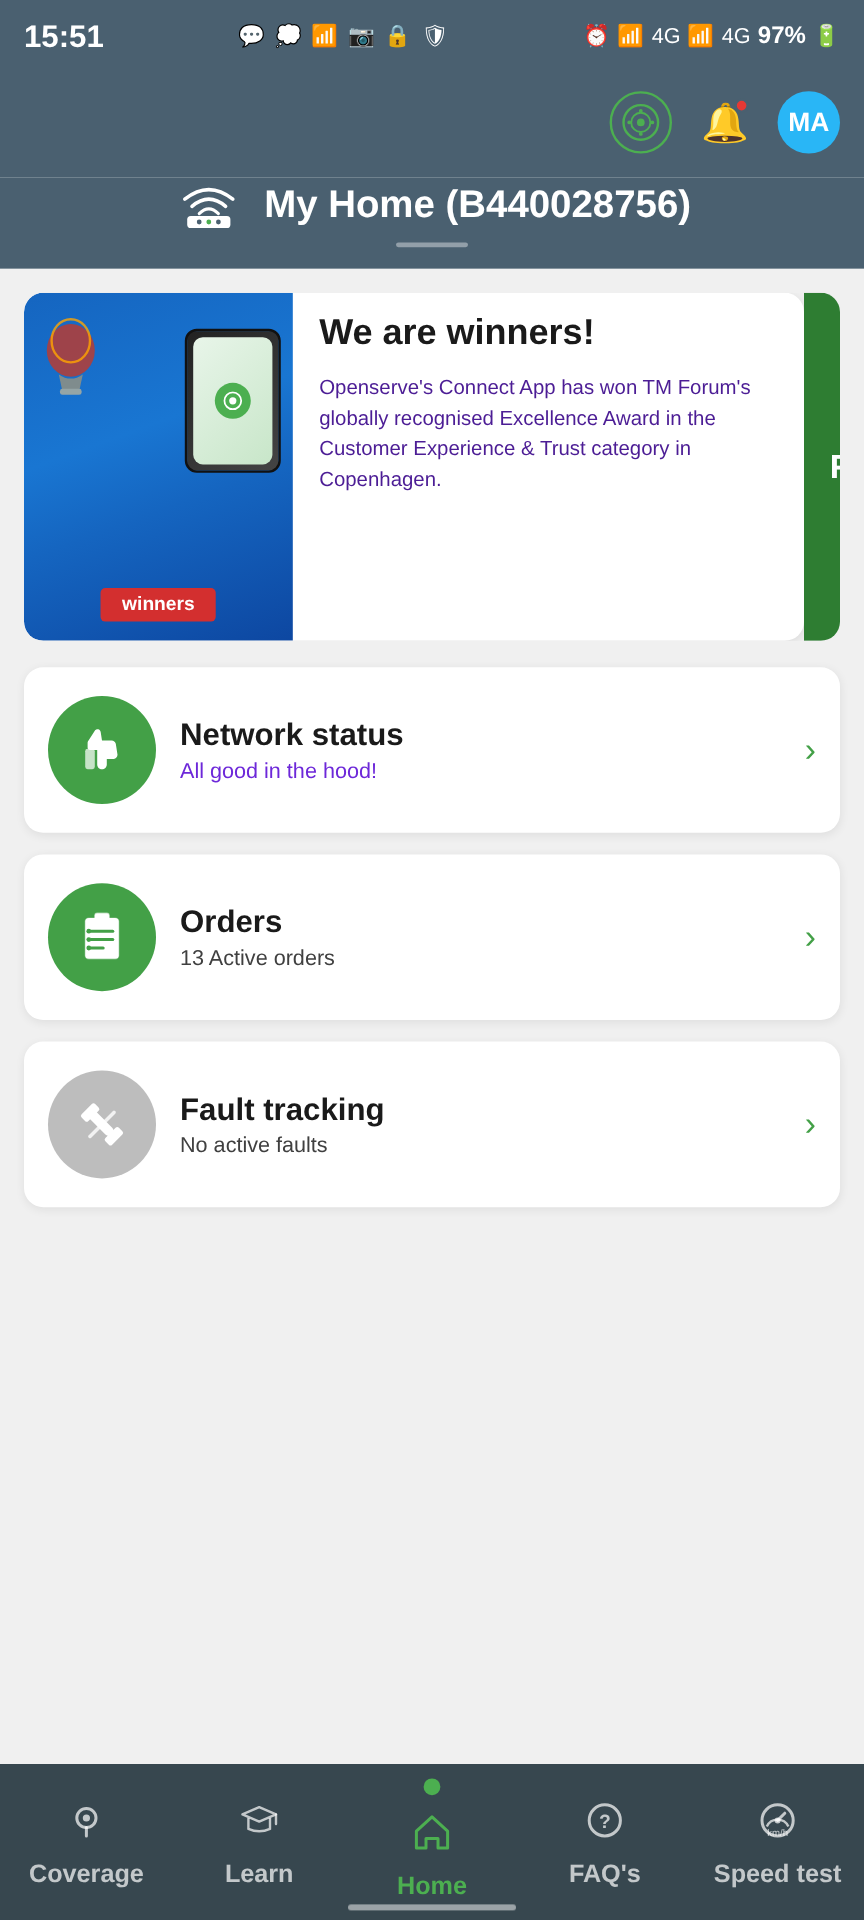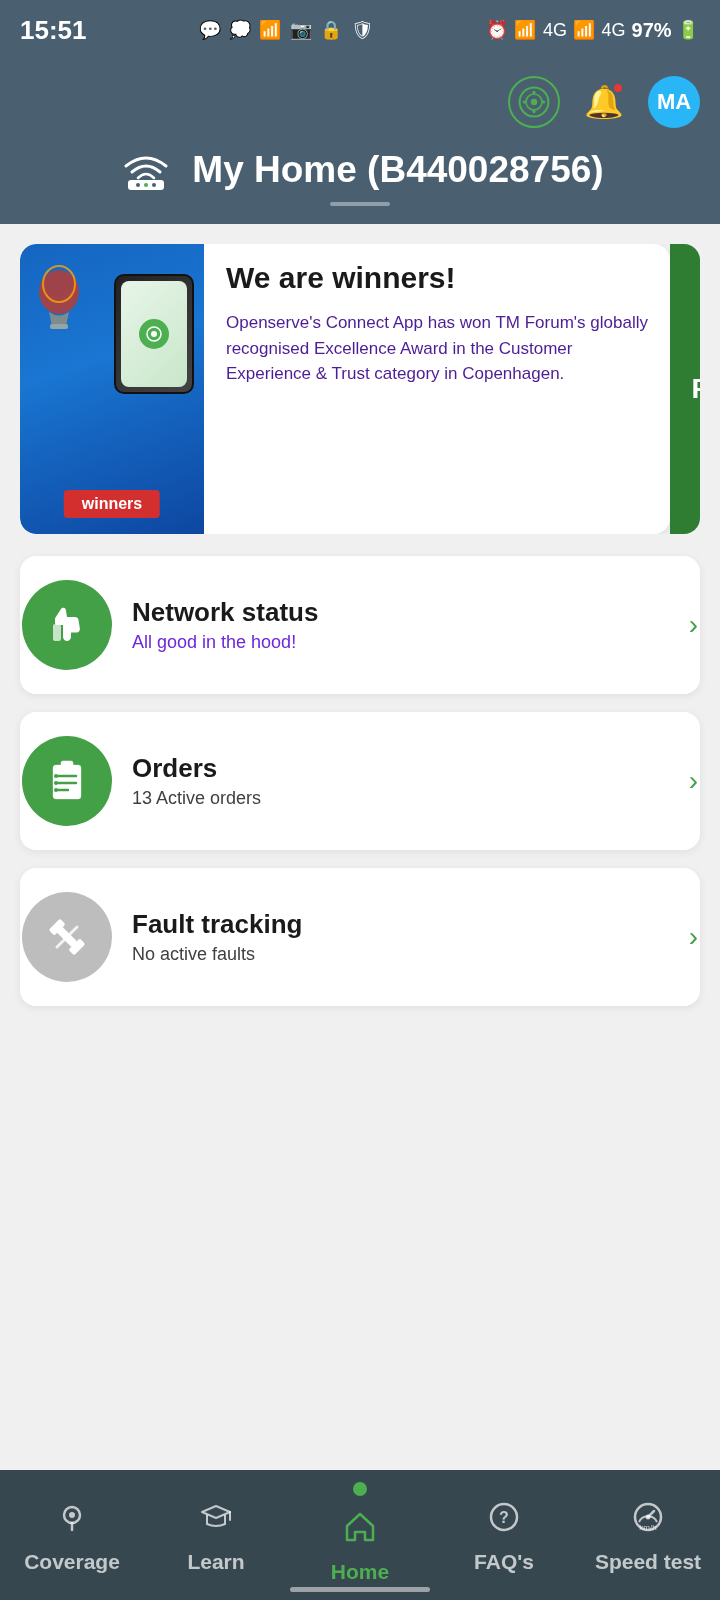--- a/index.html
+++ b/index.html
@@ -116,21 +116,21 @@
       display: flex;
       align-items: center;
       gap: 16px;
     }
     .router-icon {
       width: 60px;
       height: 44px;
     }
     .home-title {
       color: white;
-      font-size: 37px;
+      font-size: 32px;
       font-weight: 600;
     }
     .band-divider {
       width: 60px;
       height: 4px;
       background: rgba(255,255,255,0.4);
       border-radius: 2px;
       margin-top: 10px;
     }
 
@@ -153,21 +153,21 @@
       background: white;
       border-radius: 16px;
       display: flex;
       align-items: stretch;
       width: 650px;
       flex-shrink: 0;
       overflow: hidden;
       box-shadow: 0 2px 8px rgba(0,0,0,0.08);
     }
     .banner-image {
-      width: 184px;
+      width: 224px;
       min-height: 290px;
       background: linear-gradient(160deg, #1565c0 0%, #1976d2 40%, #1565c0 60%, #0d47a1 100%);
       position: relative;
       overflow: hidden;
       flex-shrink: 0;
     }
     .banner-image-overlay {
       position: absolute;
       inset: 0;
       display: flex;
@@ -201,21 +201,21 @@
       justify-content: center;
       color: white;
       font-size: 28px;
       font-weight: 900;
     }
 
     
     .card {
       background: white;
       border-radius: 16px;
-      padding: 24px 2px;
+      padding: 24px 20px;
       margin-bottom: 18px;
       display: flex;
       align-items: center;
       gap: 20px;
       box-shadow: 0 2px 8px rgba(0,0,0,0.07);
       cursor: pointer;
     }
     .card-icon-circle {
       width: 90px;
       height: 90px;

